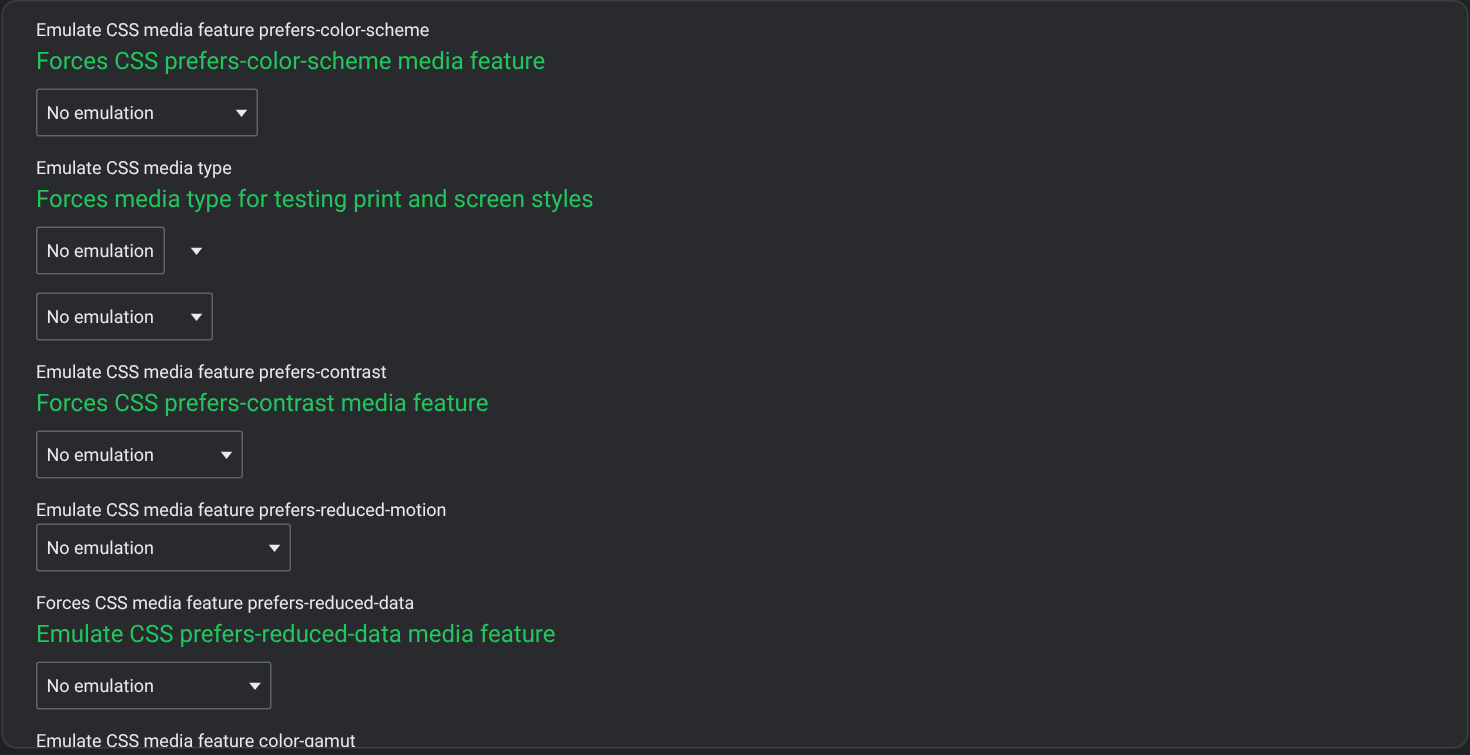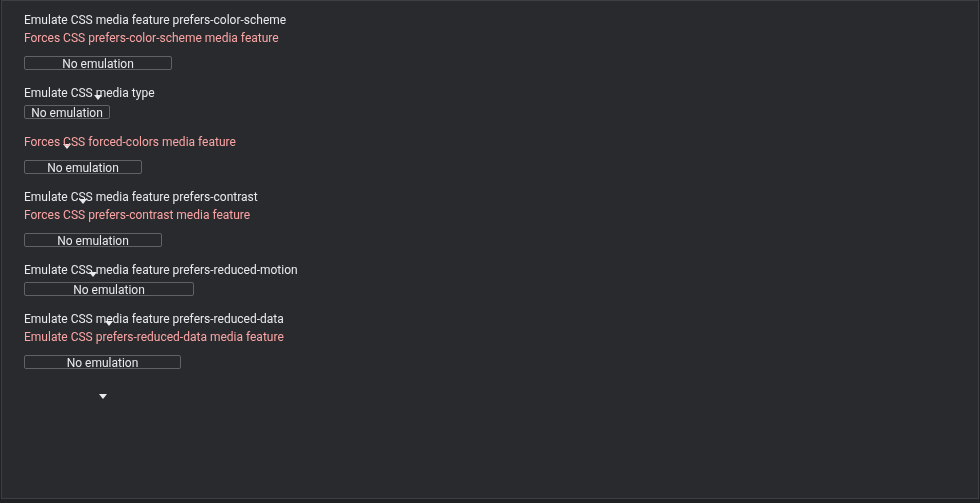--- a/index.html
+++ b/index.html
@@ -6,56 +6,55 @@
   html, body {
     width: 980px;
     height: 503px;
     background: #202124;
     font-family: "Segoe UI", Roboto, "Helvetica Neue", Arial, sans-serif;
     overflow: hidden;
   }
   .panel {
     background: #292a2d;
     border: 1px solid #3c4043;
-    border-radius: 0;
+    border-radius: 10px;
     width: 978px;
     height: 499px;
     margin: 0 1px;
     padding: 10px 22px 14px 22px;
     overflow: hidden;
   }
   .setting {
     margin-bottom: 12px;
   }
   .setting-title {
     color: #e8eaed;
     font-size: 12px;
     line-height: 1.5;
   }
   .setting-desc {
-    color: #fca5a5;
-    font-size: 12px;
+    color: #22c55e;
+    font-size: 16px;
     line-height: 1.5;
     margin-bottom: 6px;
   }
   .select {
     display: inline-flex;
     align-items: center;
     justify-content: space-between;
-    height: 14px;
+    height: 32px;
     border: 1px solid #5f6368;
     border-radius: 2px;
     background: #292a2d;
     color: #e8eaed;
     font-size: 12px;
     padding: 0 6px 0 6px;
     cursor: default;
     user-select: none;
     gap: 24px;
-    flex-direction: column;
   }
   .select .value {
     white-space: nowrap;
   }
   .select .caret svg {
     display: block;
   }
 </style>
 </head>
 <body>
@@ -70,32 +69,32 @@
       <span class="caret">
         <svg width="8" height="5" viewBox="0 0 8 5">
             <path d="M0 0 L4 5 L8 0 Z" fill="#e8eaed"></path>
           </svg>
       </span>
     </div>
   </div>
 
   <div class="setting">
     <div class="setting-title">Emulate CSS media type</div>
+    <div class="setting-desc">Forces media type for testing print and screen styles</div>
     <div class="select" style="width: 86px;">
       <span class="value">No emulation</span>
       <span class="caret">
         <svg width="8" height="5" viewBox="0 0 8 5">
             <path d="M0 0 L4 5 L8 0 Z" fill="#e8eaed"></path>
           </svg>
       </span>
     </div>
   </div>
 
   <div class="setting">
-    <div class="setting-desc">Forces CSS forced-colors media feature</div>
     <div class="select" style="width: 118px;">
       <span class="value">No emulation</span>
       <span class="caret">
         <svg width="8" height="5" viewBox="0 0 8 5">
             <path d="M0 0 L4 5 L8 0 Z" fill="#e8eaed"></path>
           </svg>
       </span>
     </div>
   </div>
 
@@ -118,29 +117,30 @@
       <span class="value">No emulation</span>
       <span class="caret">
         <svg width="8" height="5" viewBox="0 0 8 5">
             <path d="M0 0 L4 5 L8 0 Z" fill="#e8eaed"></path>
           </svg>
       </span>
     </div>
   </div>
 
   <div class="setting">
-    <div class="setting-title">Emulate CSS media feature prefers-reduced-data</div>
+    <div class="setting-title">Forces CSS media feature prefers-reduced-data</div>
     <div class="setting-desc">Emulate CSS prefers-reduced-data media feature</div>
     <div class="select" style="width: 157px;">
       <span class="value">No emulation</span>
       <span class="caret">
         <svg width="8" height="5" viewBox="0 0 8 5">
             <path d="M0 0 L4 5 L8 0 Z" fill="#e8eaed"></path>
           </svg>
       </span>
     </div>
   </div>
 
   <div class="setting">
+    <div class="setting-title">Emulate CSS media feature color-gamut</div>
 
   </div>
 
 </div>
 
 </body></html>

